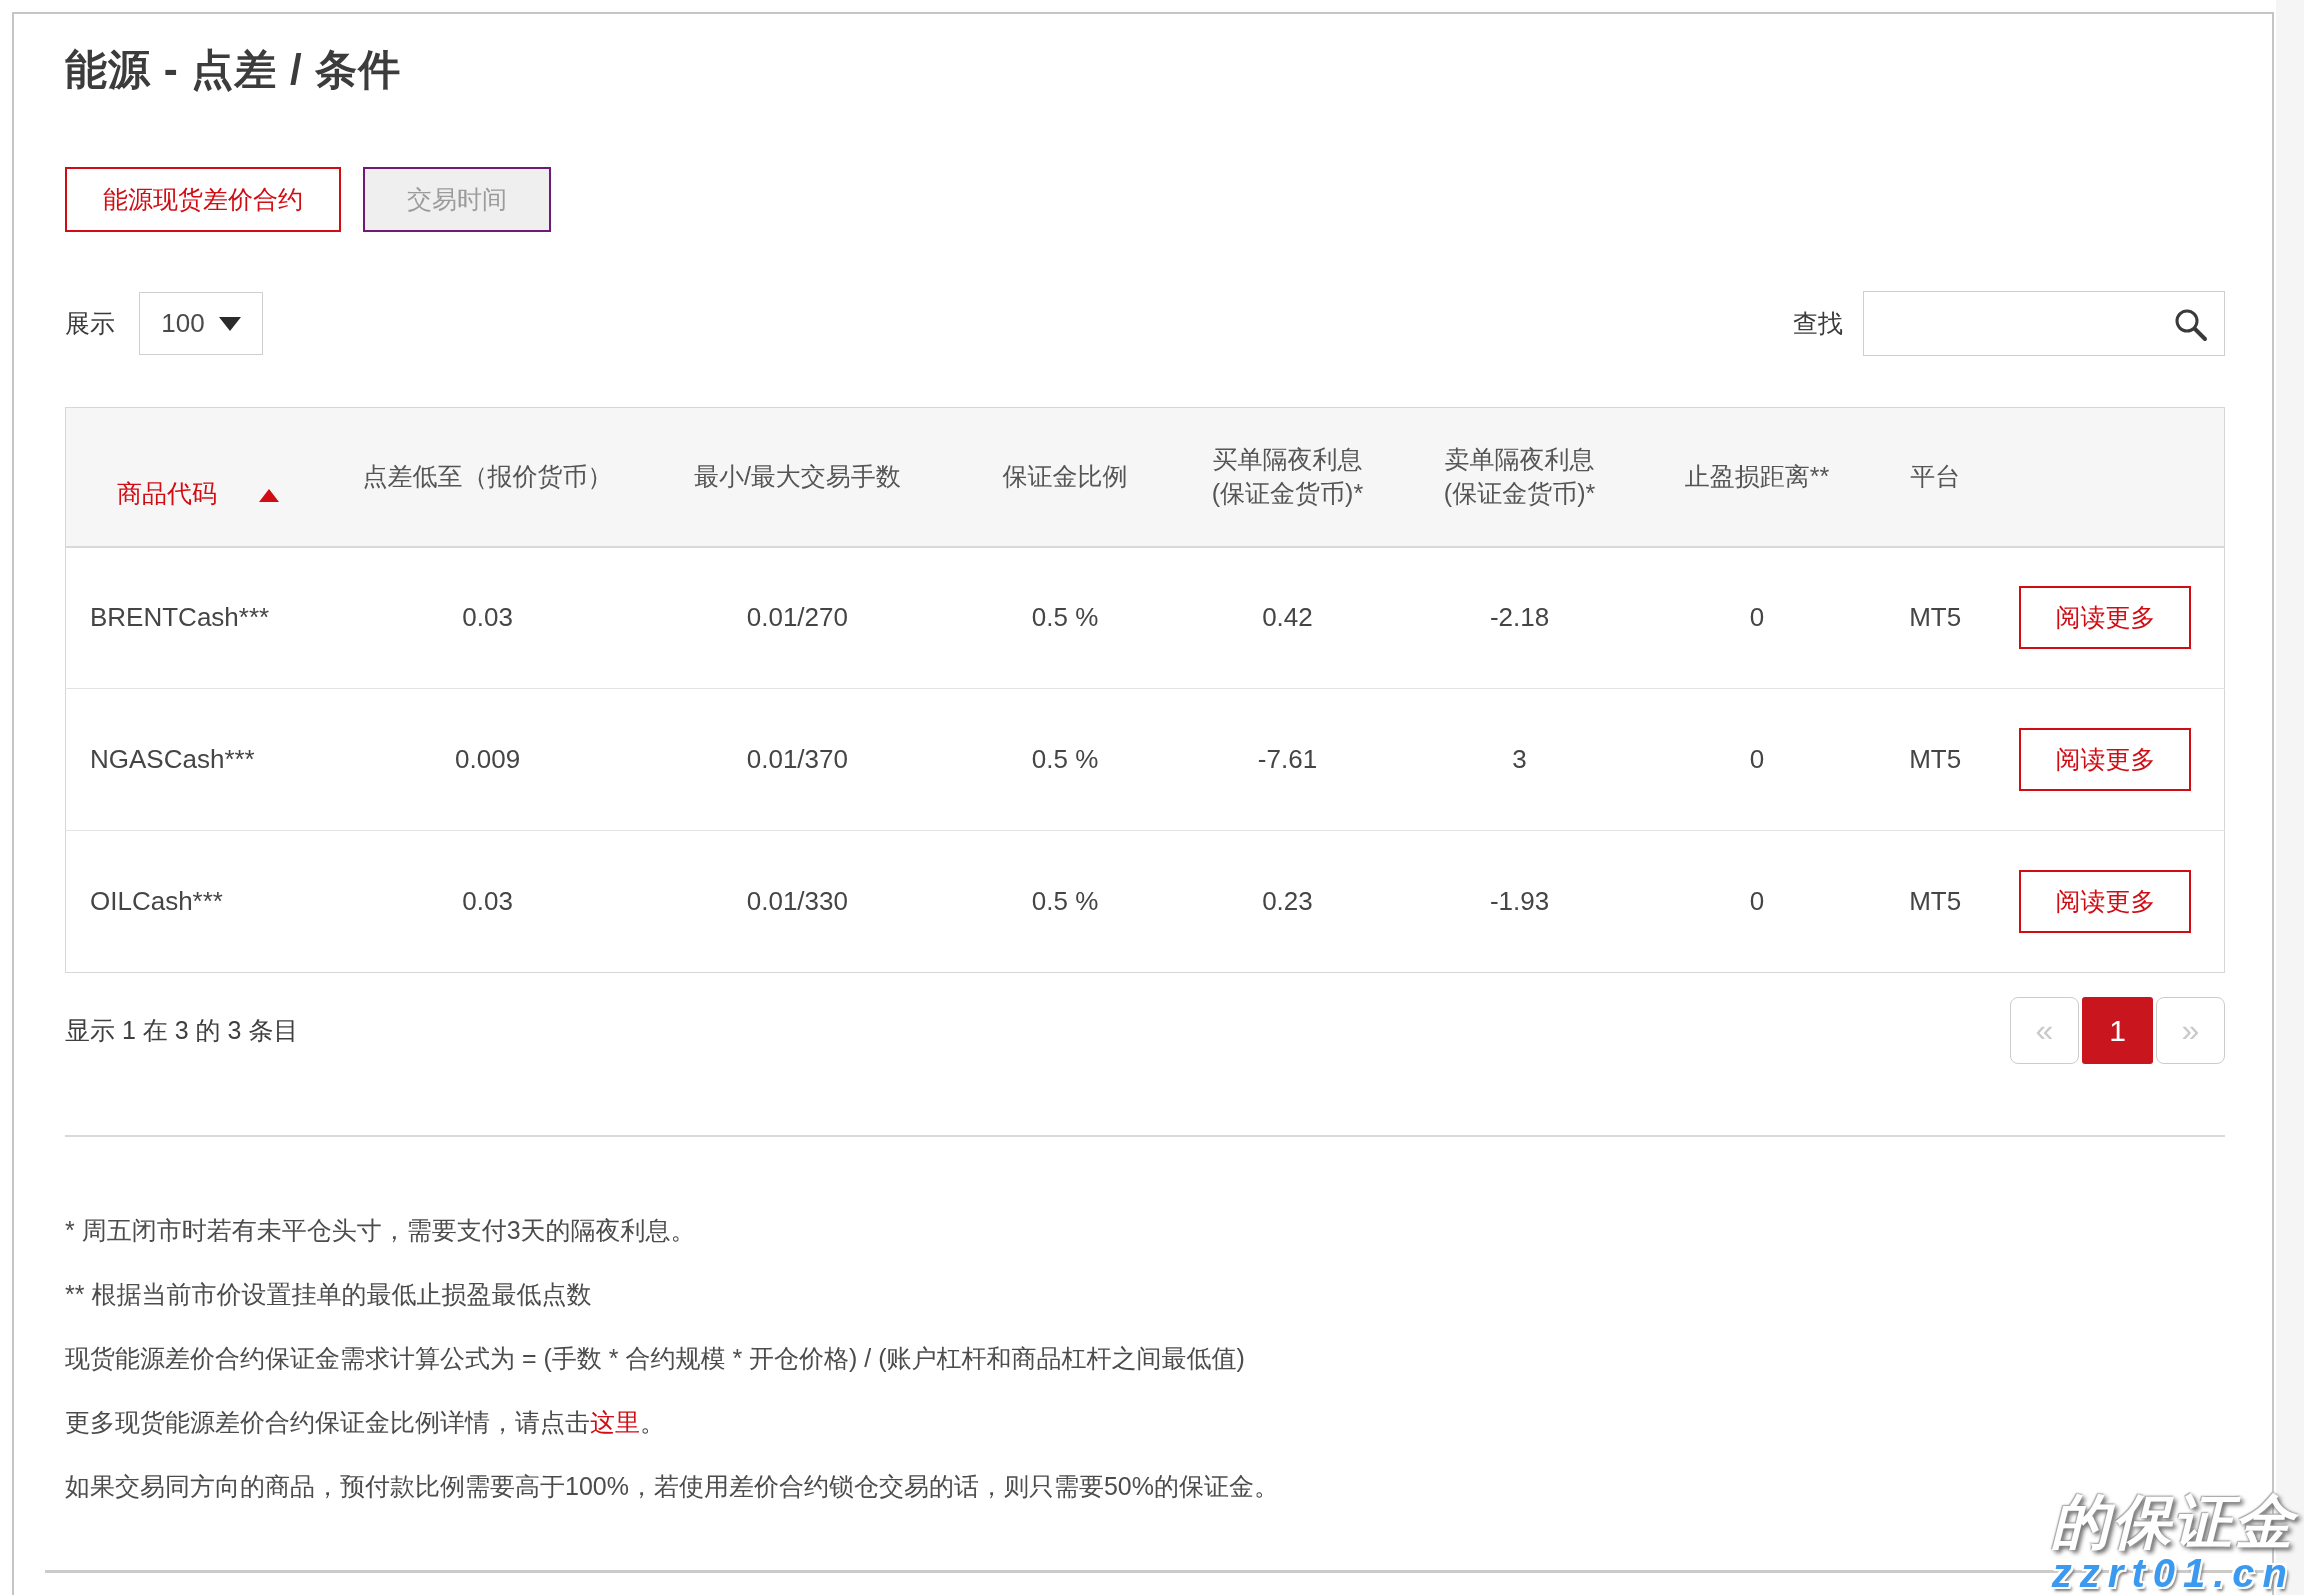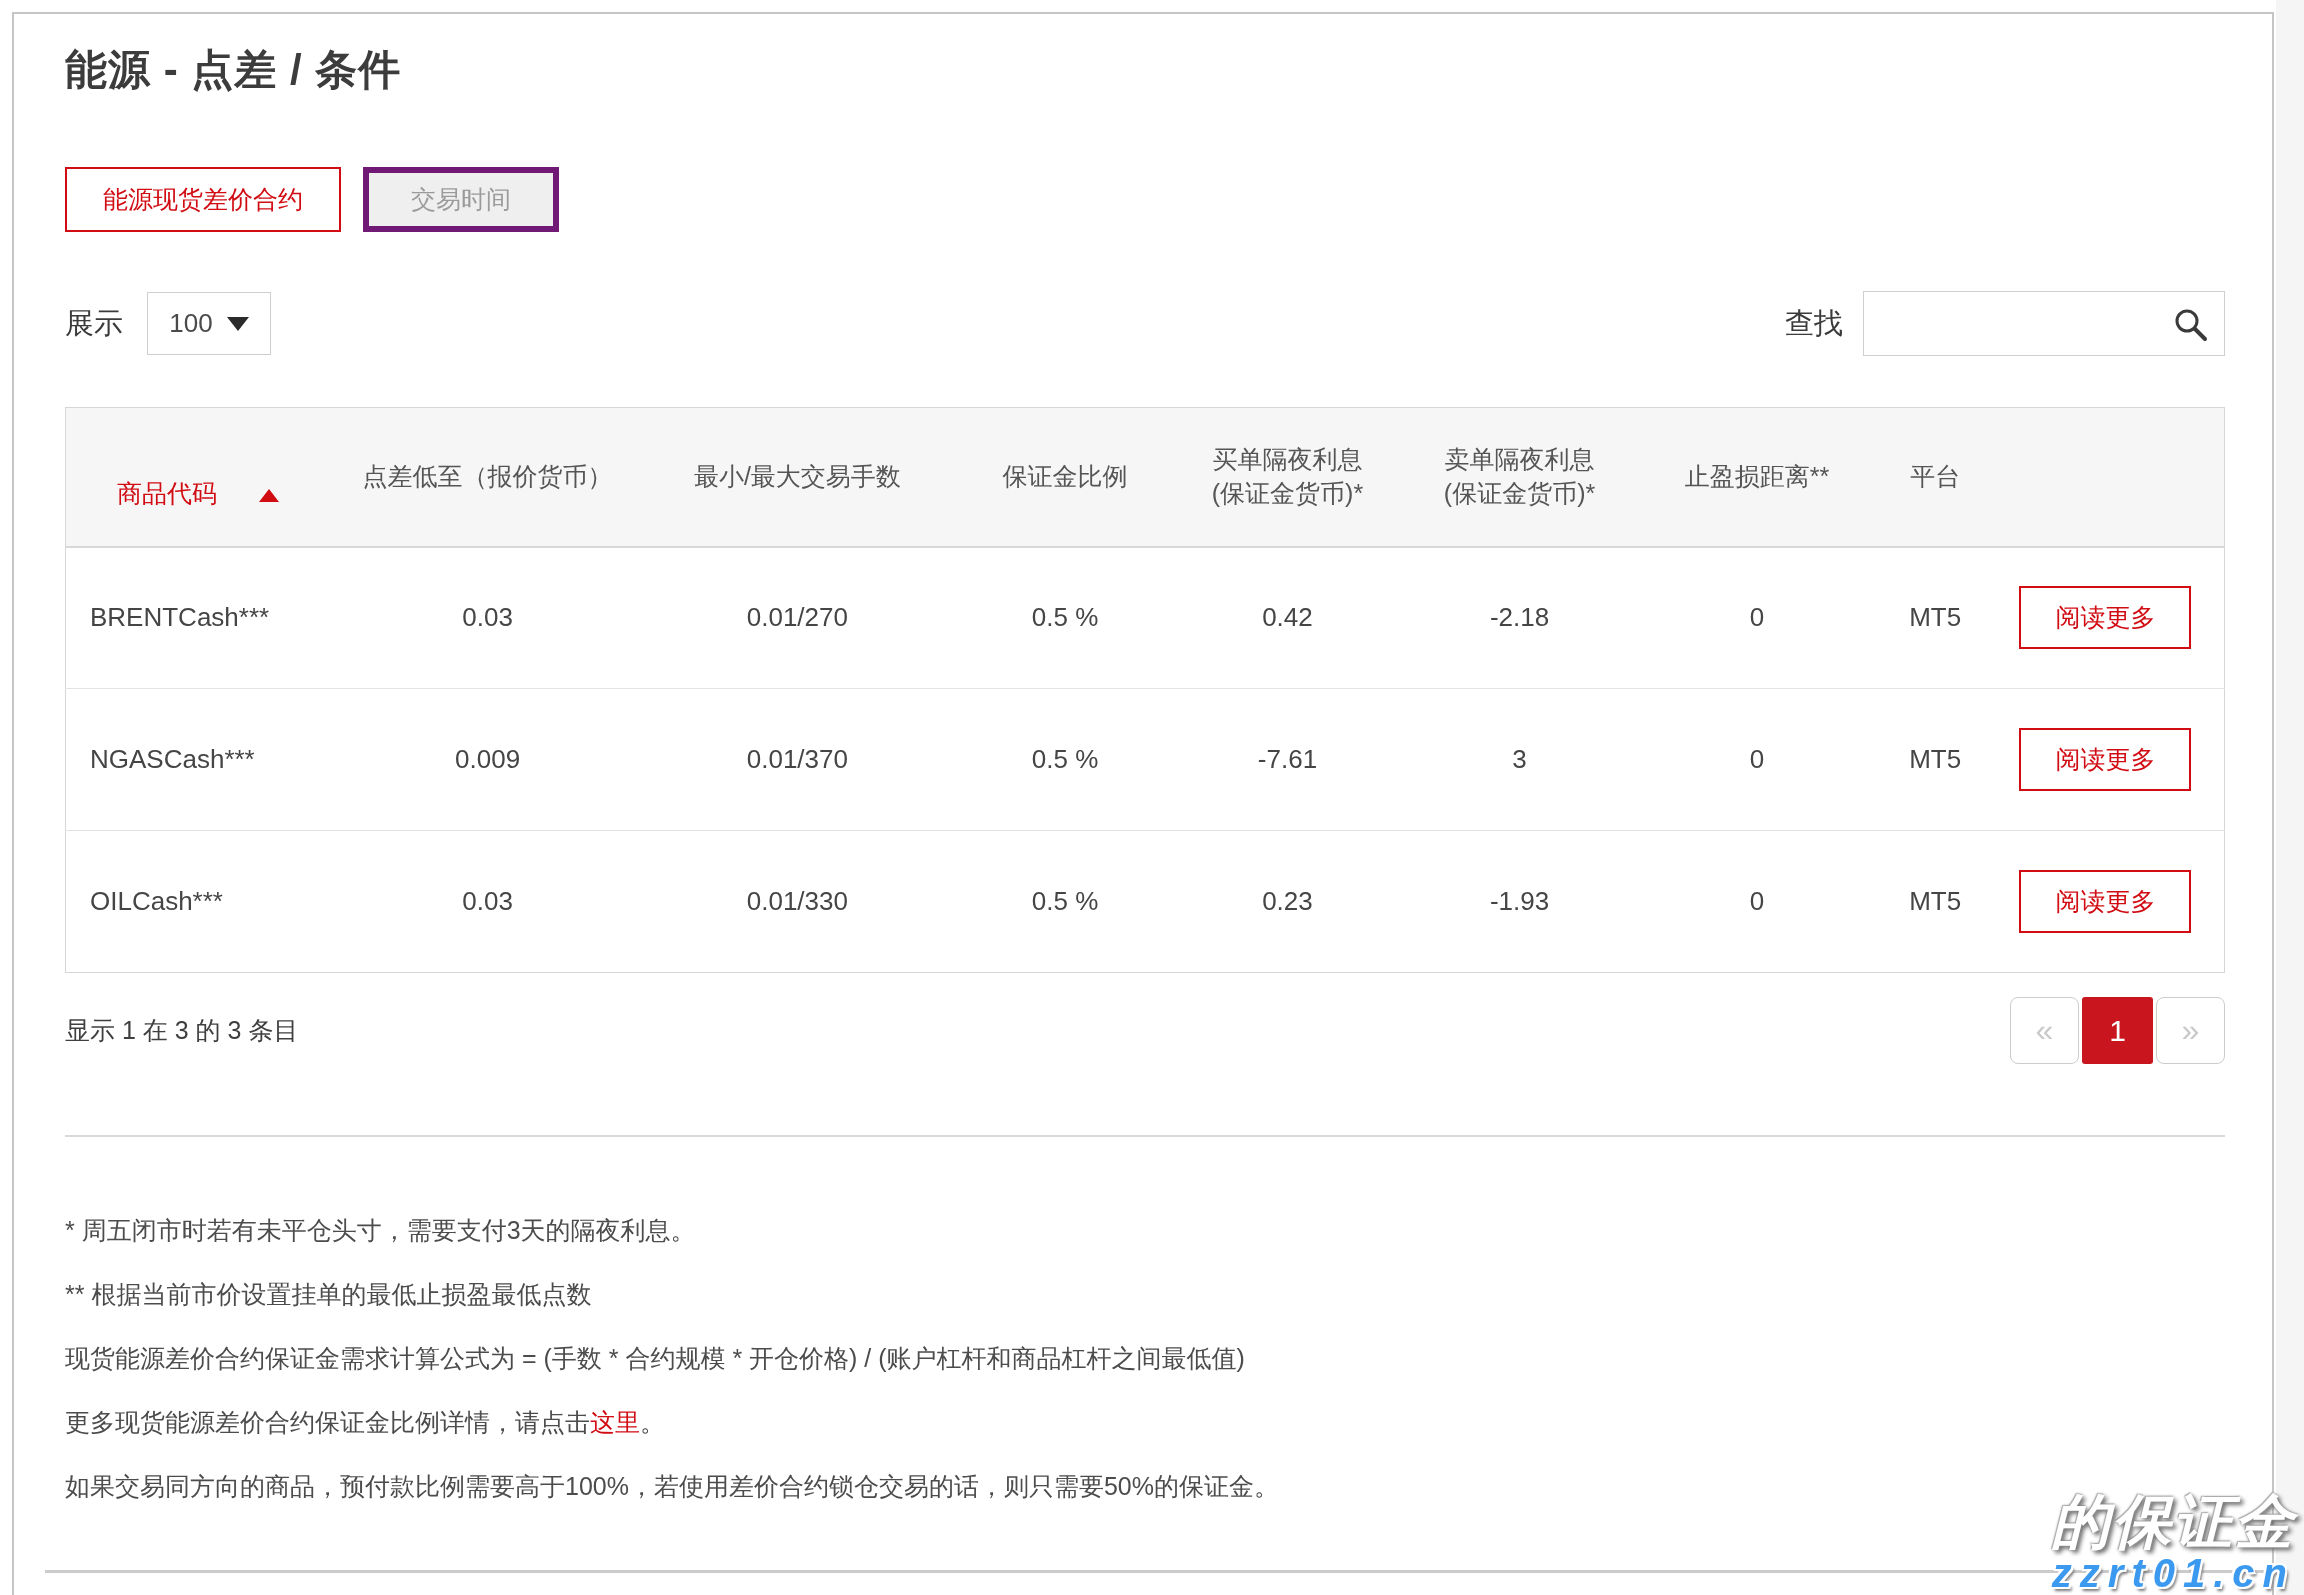--- a/index.html
+++ b/index.html
@@ -12,26 +12,26 @@
     background:#fff; border:2px solid #c5c5c5; padding:0 47px 0 51px; }
   .right-strip { position:absolute; left:2276px; top:0; width:29px; height:1596px; background:#f5f5f5; }
 
   .title { margin-top:28px; font-size:42px; font-weight:bold; color:#3c3c3c; letter-spacing:1px; }
 
   
   .tabs { margin-top:69px; display:flex; align-items:center; }
   .tab { display:inline-flex; align-items:center; justify-content:center;
     height:65px; font-size:25px; cursor:pointer; }
   .tab.active { border:2px solid #d10c13; color:#d10c13; background:#fff; padding:8px 36px; }
-  .tab.inactive { border:6px solid #701a75; color:#9b9b9b; background:#efefef; padding:0 42px; margin-left:22px; }
+  .tab.inactive { border:2px solid #701a75; color:#9b9b9b; background:#efefef; padding:0 42px; margin-left:22px; }
 
   
   .controls { margin-top:59px; display:flex; justify-content:space-between; align-items:center; }
   .ctl-left, .ctl-right { display:flex; align-items:center; }
-  .ctl-label { font-size:29px; color:#3a3a3a; }
+  .ctl-label { font-size:25px; color:#3a3a3a; }
   .select-box { margin-left:24px; width:124px; height:63px; border:1px solid #cfcfcf;
     display:flex; align-items:center; justify-content:center; gap:14px; cursor:pointer; background:#fff; }
   .select-box .val { font-size:26px; color:#4a4a4a; }
   .chev-down { width:0; height:0; border-left:11px solid transparent;
     border-right:11px solid transparent; border-top:14px solid #2b2b2b; }
   .search-wrap { margin-left:20px; position:relative; width:362px; height:65px; border:1px solid #cfcfcf; background:#fff; }
   .search-wrap input { width:100%; height:100%; border:none; outline:none;
     font-size:26px; color:#333; padding:0 63px 0 18px; background:transparent; }
   .search-ic { position:absolute; right:14px; top:14px; }
 

